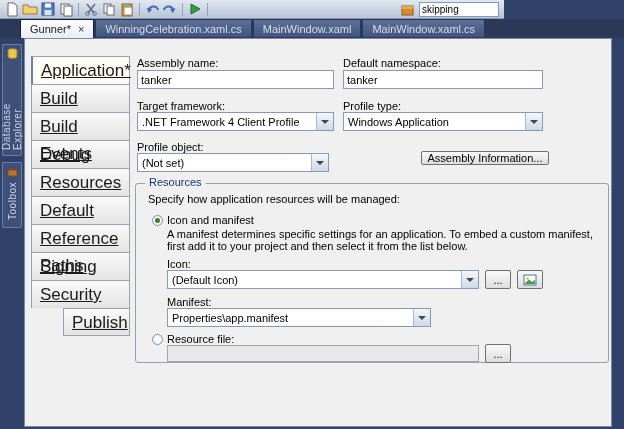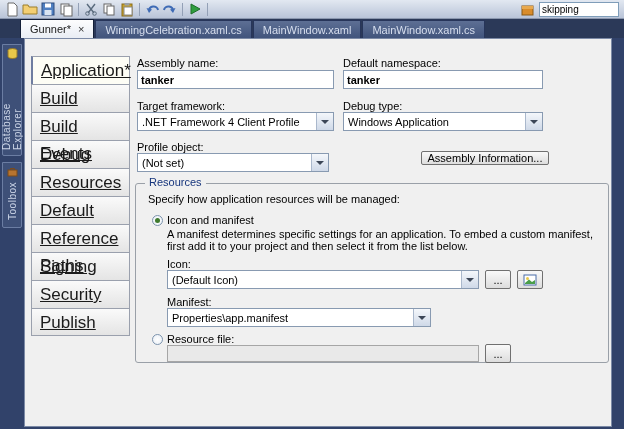--- a/index.html
+++ b/index.html
@@ -1,34 +1,34 @@
 <!DOCTYPE html>
 <html><head>
 <meta charset="utf-8">
 <style>
   * { margin:0; padding:0; box-sizing:border-box; }
   html,body { width:624px; height:429px; }
   body { font-family:"Liberation Sans", sans-serif; font-size:11px; color:#000; }
   .app { position:relative; width:624px; height:429px; background:#31426a; overflow:hidden; }
 
   
-  .toolbar { position:absolute; left:0; top:0; width:624px; height:19px;
+  .toolbar { position:absolute; left:0; top:0; width:504px; height:19px;
     background:linear-gradient(#e2e8f1,#b9c4d8); border-bottom:1px solid #8b97ae;
     display:flex; align-items:center; padding:0 3px; }
   .tb-icon { width:18px; height:17px; display:inline-flex; align-items:center; justify-content:center;
     border:1px solid transparent; border-radius:2px; }
   .tb-sep { width:1px; height:13px; background:#93a0b6; margin:0 3px; }
   .mirror { transform:scaleX(-1); }
   .tb-right { margin-left:auto; display:flex; align-items:center; gap:3px; padding-right:2px; }
   .search-input { width:80px; height:15px; border:1px solid #7f9db9; font-family:"Liberation Sans",sans-serif;
     font-size:10px; padding:0 2px; background:#fff; }
 
   
   .tabbar { position:absolute; left:0; top:19px; width:624px; height:19px; background:#2b3958;
-    display:flex; align-items:flex-end; padding-left:20px; }
+    display:flex; align-items:flex-start; padding-left:20px; }
   .doc-tab { height:18px; display:inline-flex; align-items:center; padding:0 9px; margin-right:1px;
     font-size:11px; color:#d6deee; background:linear-gradient(180deg,#5d6f94,#41547c);
     border:1px solid #27355a; border-bottom:none; white-space:nowrap; cursor:default; }
   .doc-tab.active { background:linear-gradient(180deg,#fdfdfe,#e9edf4); color:#1a1a1a;
     border-color:#141f38; height:19px; }
   .tab-close { margin-left:7px; font-size:11px; line-height:10px; color:#333; cursor:pointer; }
 
   
   .side-strip { position:absolute; left:0; top:38px; width:24px; height:391px; }
   .vtab { position:absolute; left:2px; width:20px; background:#3e5078; border:1px solid #6b7da3;
@@ -37,27 +37,27 @@
   .vtab-text { writing-mode:vertical-rl; transform:rotate(180deg); font-size:10px; letter-spacing:.5px; }
 
   
   .panel { position:absolute; left:24px; top:38px; width:588px; height:389px; background:#f0f0f0;
     border:1px solid #7c8aa6; }
 
   
   .nav { position:absolute; left:6px; top:17px; width:99px; }
   .nav-item { height:28px; line-height:27px; padding-left:8px; font-size:17px; color:#1a1a1a;
     background:linear-gradient(#fafafa,#e4e4e4); border:1px solid #9aa0ad; border-bottom:none; cursor:pointer;text-decoration:underline; }
-  .nav-item:last-child { border-bottom:1px solid #9aa0ad; }
+  .nav-item:last-child { border-bottom:1px solid #9aa0ad;margin-left:32px; }
   .nav-item.selected { background:#fdfdf5; font-weight:normal; border-left:2px solid #6f7da0; }
 
   
   .lbl { position:absolute; font-size:11px; color:#000; white-space:nowrap; }
   .tb { position:absolute; height:19px; border:1px solid #889ab1; background:#fff; font-family:"Liberation Sans",sans-serif;
-    font-size:11px; padding:0 3px;font-weight:bold; }
+    font-size:11px; padding:0 3px; }
   .tb:disabled { background:#e9e9e9; border-color:#a6a6a6; color:#6d6d6d; }
   .combo { position:absolute; height:19px; border:1px solid #889ab1; background:#fff; display:flex;
     align-items:center; cursor:default; }
   .combo-text { flex:1; padding:0 4px; font-size:11px; white-space:nowrap; overflow:hidden; }
   .combo-btn { width:17px; height:100%; background:linear-gradient(#f4f7fb,#cfd9e8);
     border-left:1px solid #aab8cc; display:flex; align-items:center; justify-content:center; cursor:pointer; }
   .arrow-down { width:0; height:0; border-left:4px solid transparent; border-right:4px solid transparent;
     border-top:4px solid #3c4657; }
   .btn { position:absolute; background:linear-gradient(#f9f9f9,#dddddd); border:1px solid #707070;
     border-radius:2px; font-family:"Liberation Sans",sans-serif; font-size:11px; text-align:center; cursor:pointer; }
@@ -217,21 +217,21 @@
     <input class="tb" style="left: 318px; top: 31px; width: 200px;" type="text" value="tanker">
 
     <span class="lbl" style="left:112px; top:61px;">Target framework:</span>
     <div class="combo" style="left:112px; top:73px; width:197px;">
       <span class="combo-text">.NET Framework 4 Client Profile</span>
       <span class="combo-btn">
           <span class="arrow-down"></span>
         </span>
     </div>
 
-    <span class="lbl" style="left:318px; top:61px;">Debug type:</span>
+    <span class="lbl" style="left:318px; top:61px;">Profile type:</span>
     <div class="combo" style="left:318px; top:73px; width:200px;">
       <span class="combo-text">Windows Application</span>
       <span class="combo-btn">
           <span class="arrow-down"></span>
         </span>
     </div>
 
     <span class="lbl" style="left:112px; top:102px;">Profile object:</span>
     <div class="combo" style="left:112px; top:114px; width:192px;">
       <span class="combo-text">(Not set)</span>

